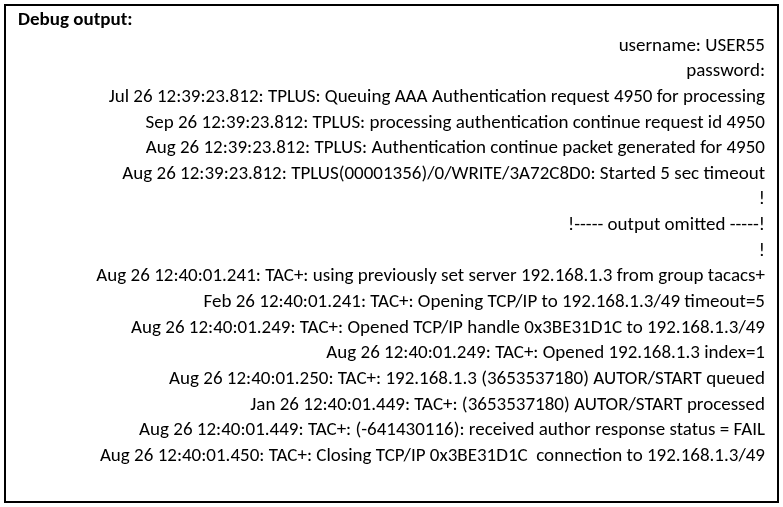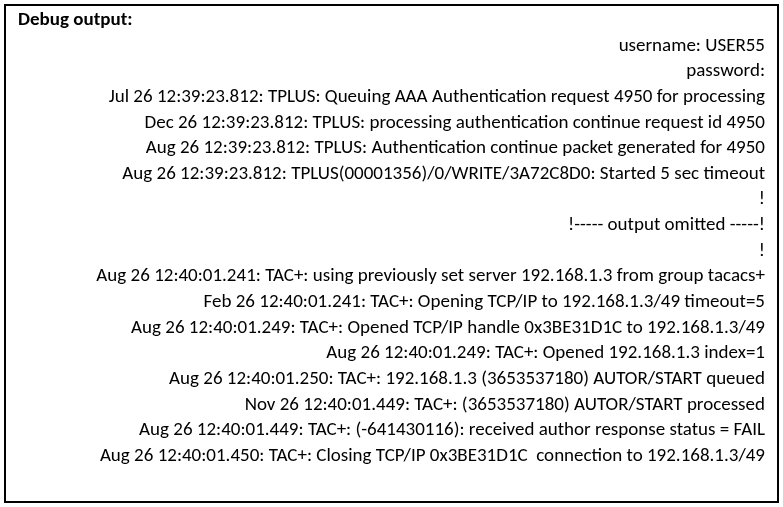--- a/index.html
+++ b/index.html
@@ -35,27 +35,27 @@
     }
   </style>
 </head>
 <body>
 
 <div class="debug-container">
   <span class="debug-header">Debug output:</span>
   <div class="log-line"><span>username: </span><span>USER55</span></div>
   <div class="log-line">password:</div>
   <div class="log-line">Jul 26 12:39:23.812: TPLUS: Queuing AAA Authentication request 4950 for processing</div>
-  <div class="log-line">Dec 26 12:39:23.812: TPLUS: processing authentication continue request id 4950</div>
+  <div class="log-line">Sep 26 12:39:23.812: TPLUS: processing authentication continue request id 4950</div>
   <div class="log-line">Aug 26 12:39:23.812: TPLUS: Authentication continue packet generated for 4950</div>
   <div class="log-line">Aug 26 12:39:23.812: TPLUS(00001356)/0/WRITE/3A72C8D0: Started 5 sec timeout</div>
   <div class="log-line">!</div>
   <div class="log-line">!----- output omitted -----!</div>
   <div class="log-line">!</div>
   <div class="log-line">Aug 26 12:40:01.241: TAC+: using previously set server 192.168.1.3 from group tacacs+</div>
   <div class="log-line">Feb 26 12:40:01.241: TAC+: Opening TCP/IP to 192.168.1.3/49 timeout=5</div>
   <div class="log-line">Aug 26 12:40:01.249: TAC+: Opened TCP/IP handle 0x3BE31D1C to 192.168.1.3/49</div>
   <div class="log-line">Aug 26 12:40:01.249: TAC+: Opened 192.168.1.3 index=1</div>
   <div class="log-line">Aug 26 12:40:01.250: TAC+: 192.168.1.3 (3653537180) AUTOR/START queued</div>
-  <div class="log-line">Nov 26 12:40:01.449: TAC+: (3653537180) AUTOR/START processed</div>
+  <div class="log-line">Jan 26 12:40:01.449: TAC+: (3653537180) AUTOR/START processed</div>
   <div class="log-line">Aug 26 12:40:01.449: TAC+: (-641430116): received author response status = FAIL</div>
   <div class="log-line">Aug 26 12:40:01.450: TAC+: Closing TCP/IP 0x3BE31D1C  connection to 192.168.1.3/49</div>
 </div>
 
 </body></html>

